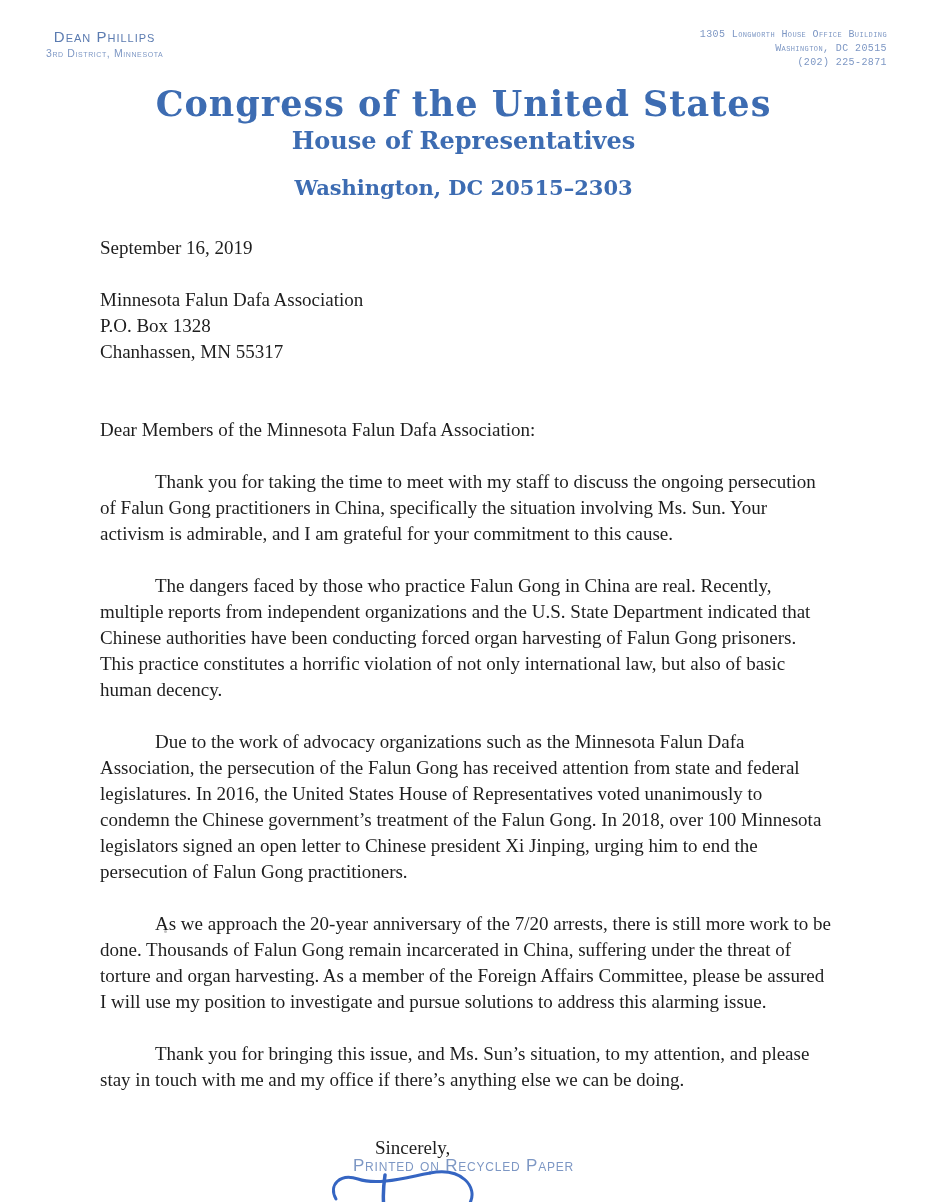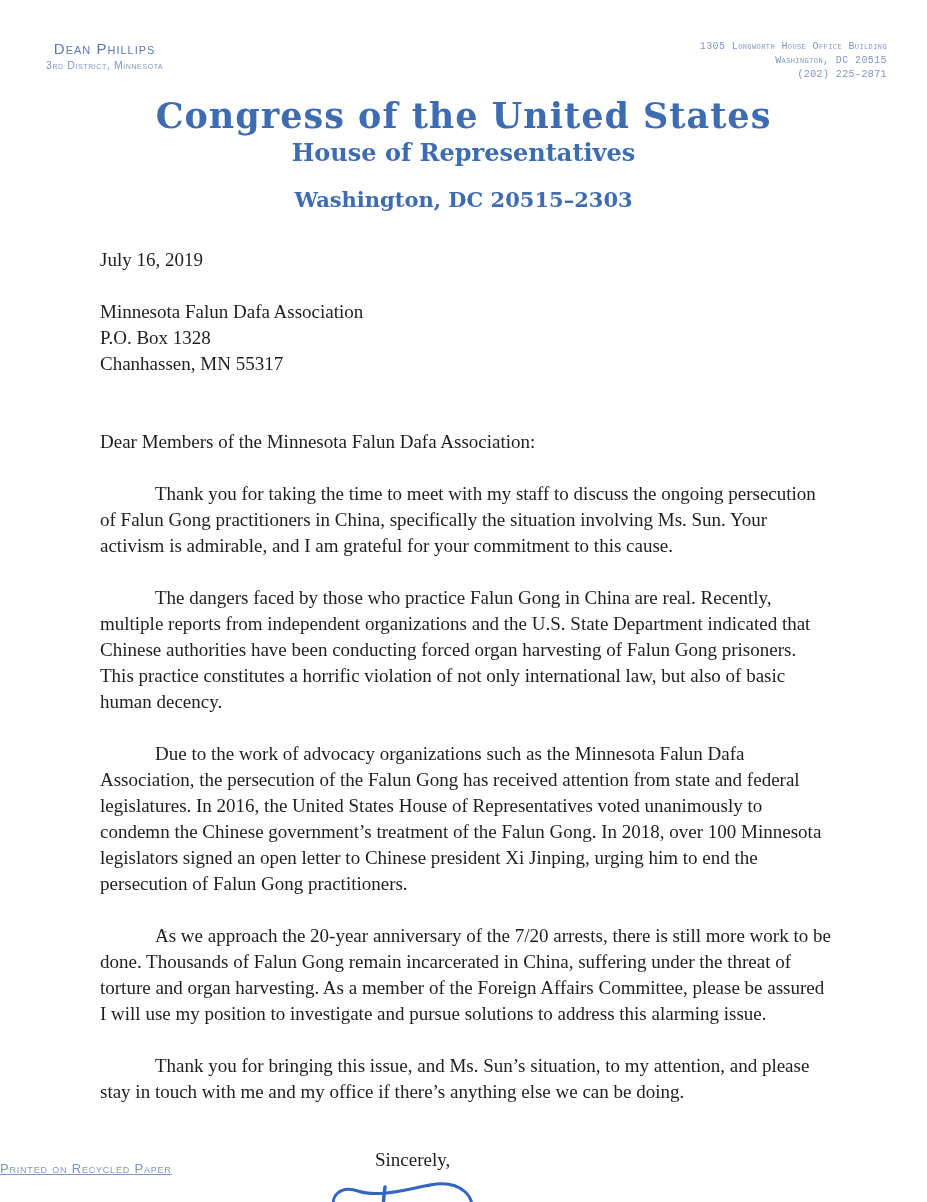--- a/index.html
+++ b/index.html
@@ -11,21 +11,21 @@
     margin: 0 auto;
     background: #ffffff;
     font-family: "Liberation Serif", serif;
     color: #1e1e1e;
     overflow: hidden;
   }
   
   .masthead {
     display: flex;
     justify-content: space-between;
-    padding: 40px 40px 0 46px;
+    padding: 28px 40px 0 46px;
   }
   .rep-block { text-align: center; }
   .rep-name {
     font-family: "Liberation Sans", sans-serif;
     font-variant: small-caps;
     font-size: 15px;
     letter-spacing: 1px;
     color: #5b7bb0;
   }
   .rep-district {
@@ -85,26 +85,26 @@
     margin-left: 230px;
     margin-top: 4px;
     height: 80px;
   }
   
   .footer {
     position: absolute;
     bottom: 26px;
     left: 0;
     width: 100%;
+    text-align: center;
     font-family: "Liberation Sans", sans-serif;
     font-variant: small-caps;
-    font-size: 13px;
+    font-size: 17px;
     letter-spacing: 0.8px;
     color: #7d97c4;
-    text-decoration: underline;
   }
   .stray-mark {
     position: absolute;
     left: 164px;
     top: 930px;
     width: 3px;
     height: 3px;
     border-radius: 50%;
     background: #9a9a9a;
     opacity: 0.6;
@@ -127,21 +127,21 @@
     </div>
   </div>
 
   <div class="letterhead">
     <div class="lh1">Congress of the United States</div>
     <div class="lh2">House of Representatives</div>
     <div class="lh3">Washington, DC 20515–2303</div>
   </div>
 
   <div class="body-col">
-    <div class="date-line">July 16, 2019</div>
+    <div class="date-line">September 16, 2019</div>
 
     <div class="recipient">
       <div>Minnesota Falun Dafa Association</div>
       <div>P.O. Box 1328</div>
       <div>Chanhassen, MN 55317</div>
     </div>
 
     <div class="salutation">Dear Members of the Minnesota Falun Dafa Association:</div>
 
     <p class="para">Thank you for taking the time to meet with my staff to discuss the ongoing persecution of Falun Gong practitioners in China, specifically the situation involving Ms. Sun. Your activism is admirable, and I am grateful for your commitment to this cause.</p>

